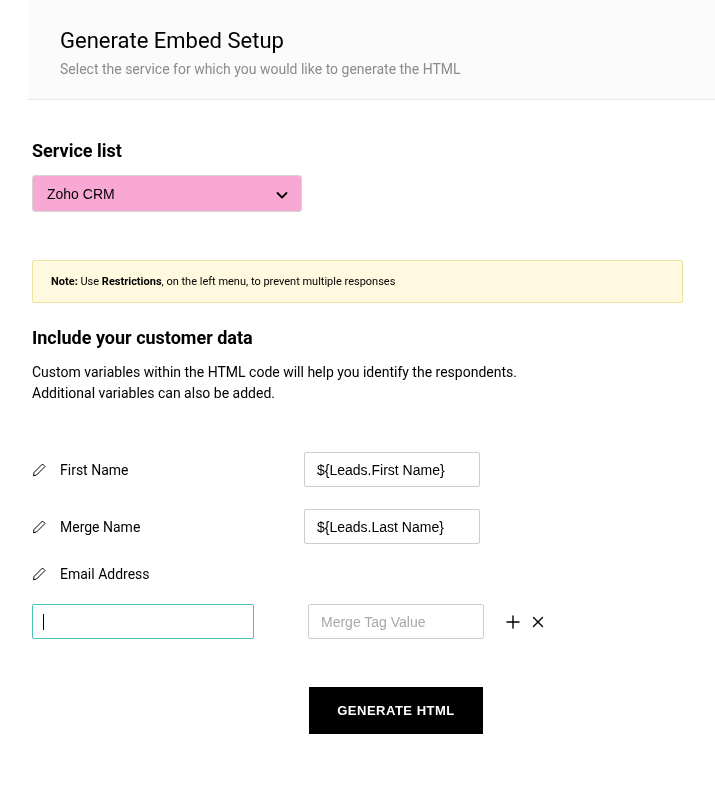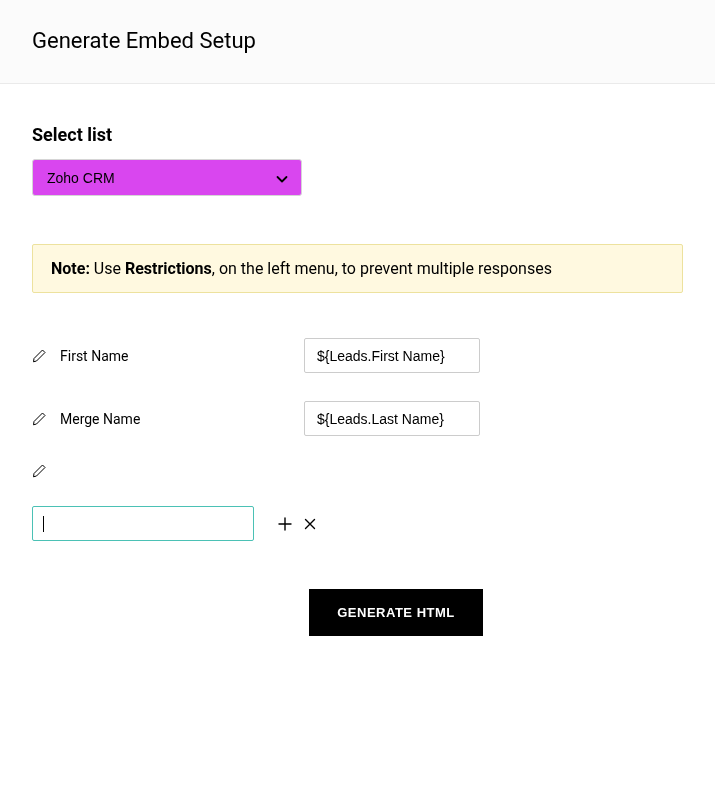--- a/index.html
+++ b/index.html
@@ -10,20 +10,21 @@
     body {
       font-family: -apple-system, BlinkMacSystemFont, "Segoe UI", Roboto, Helvetica, Arial, sans-serif;
       background: #ffffff;
       width: 715px;
       color: #000000;
     }
     .header-section {
       background: #fbfbfb;
       padding: 28px 32px 22px 32px;
       border-bottom: 1px solid #eaeaea;
+      margin-left: 28px;
     }
     .header-title {
       font-size: 22px;
       font-weight: 400;
       color: #000000;
       margin-bottom: 8px;
     }
     .header-subtitle {
       font-size: 14px;
       color: #8b8b8b;
@@ -44,56 +45,56 @@
       margin-bottom: 48px;
     }
     .service-select {
       width: 100%;
       height: 37px;
       border: 1px solid #d5d5d5;
       border-radius: 3px;
       padding: 0 40px 0 14px;
       font-size: 14px;
       color: #000000;
-      background: #d946ef;
+      background: #f9a8d4;
       appearance: none;
       -webkit-appearance: none;
       -moz-appearance: none;
       cursor: pointer;
     }
     .select-chevron {
       position: absolute;
       right: 14px;
       top: 50%;
       transform: translateY(-50%);
       pointer-events: none;
     }
     .note-box {
       background: #fff9e0;
       border: 1px solid #ede29e;
       border-radius: 2px;
       padding: 14px 18px;
-      margin-bottom: 45px;
-      font-size: 16px;
+      margin-bottom: 24px;
+      font-size: 11px;
       color: #000000;
     }
     .note-box .note-bold {
       font-weight: 700;
     }
     .customer-desc {
       font-size: 14px;
       color: #000000;
       line-height: 1.5;
       margin-bottom: 48px;
       max-width: 510px;
     }
     .variable-rows {
       display: flex;
       flex-direction: column;
-      gap: 28px;
+      gap: 22px;
     }
     .variable-row {
       display: flex;
       align-items: center;
     }
     .edit-icon-col {
       width: 28px;
       display: flex;
       align-items: center;
       justify-content: flex-start;
@@ -168,40 +169,43 @@
       height: 16px;
       background: #000000;
       vertical-align: middle;
     }
   </style>
 </head>
 <body>
 
 <div class="header-section">
   <h1 class="header-title">Generate Embed Setup</h1>
+  <p class="header-subtitle">Select the service for which you would like to generate the HTML</p>
 </div>
 
 <div class="content-section">
 
-  <h2 class="section-heading">Select list</h2>
+  <h2 class="section-heading">Service list</h2>
   <div class="service-select-wrapper">
     <select class="service-select">
       <option>Zoho CRM</option>
     </select>
     <span class="select-chevron">
       <svg width="12" height="8" viewBox="0 0 12 8">
           <path d="M1.5 1.5 L6 6 L10.5 1.5" stroke="#000000" stroke-width="1.8" fill="none" stroke-linecap="round" stroke-linejoin="round"></path>
         </svg>
     </span>
   </div>
 
   <div class="note-box">
     <span class="note-bold">Note:</span><span> Use </span><span class="note-bold">Restrictions</span><span>, on the left menu, to prevent multiple responses</span>
   </div>
 
+  <h2 class="section-heading">Include your customer data</h2>
+  <p class="customer-desc">Custom variables within the HTML code will help you identify the respondents. Additional variables can also be added.</p>
 
   <div class="variable-rows">
 
     <div class="variable-row">
       <div class="edit-icon-col">
         <span class="icon-btn">
           <svg width="14" height="14" viewBox="0 0 14 14">
               <path d="M10.5 1 L13 3.5 L4.5 12 L1.5 12.8 L2 9.5 Z" stroke="#000000" stroke-width="1" fill="none" stroke-linejoin="round"></path>
             </svg>
         </span>
@@ -227,29 +231,33 @@
     </div>
 
     <div class="variable-row">
       <div class="edit-icon-col">
         <span class="icon-btn">
           <svg width="14" height="14" viewBox="0 0 14 14">
               <path d="M10.5 1 L13 3.5 L4.5 12 L1.5 12.8 L2 9.5 Z" stroke="#000000" stroke-width="1" fill="none" stroke-linejoin="round"></path>
             </svg>
         </span>
       </div>
+      <div class="label-col">Email Address</div>
     </div>
 
     <div class="variable-row">
       <div class="edit-icon-col"></div>
       <div style="width:224px;flex-shrink:0;margin-left:-28px;">
         <div class="name-input" style="display:flex;align-items:center;">
           <span class="cursor-caret"></span>
         </div>
       </div>
+      <div class="input-col" style="margin-left:32px;">
+        <input type="text" class="variable-input" placeholder="Merge Tag Value" style="">
+      </div>
       <div class="action-icons">
         <span class="icon-btn">
           <svg width="14" height="14" viewBox="0 0 14 14">
               <path d="M7 1 L7 13 M1 7 L13 7" stroke="#000000" stroke-width="1.4" stroke-linecap="round"></path>
             </svg>
         </span>
         <span class="icon-btn">
           <svg width="12" height="12" viewBox="0 0 12 12">
               <path d="M1.5 1.5 L10.5 10.5 M10.5 1.5 L1.5 10.5" stroke="#000000" stroke-width="1.4" stroke-linecap="round"></path>
             </svg>

